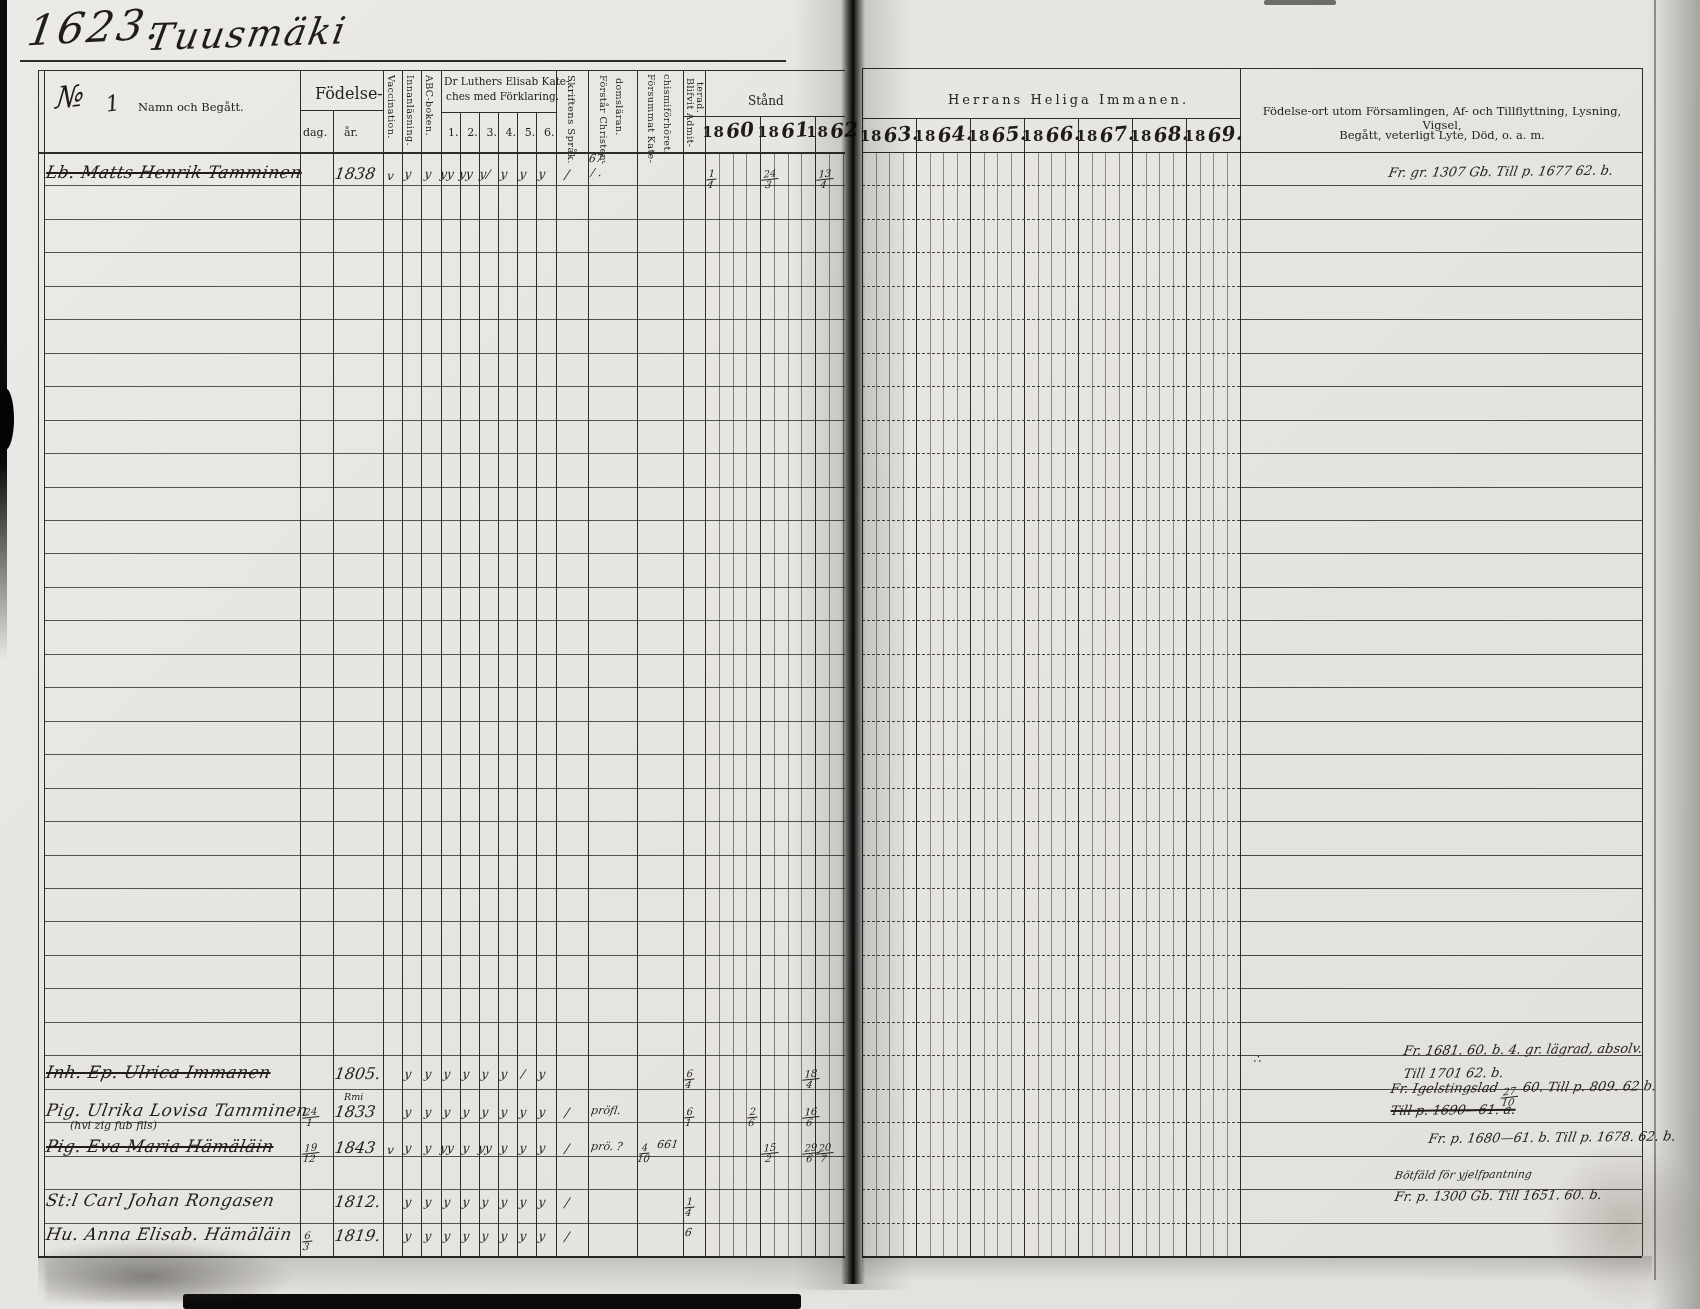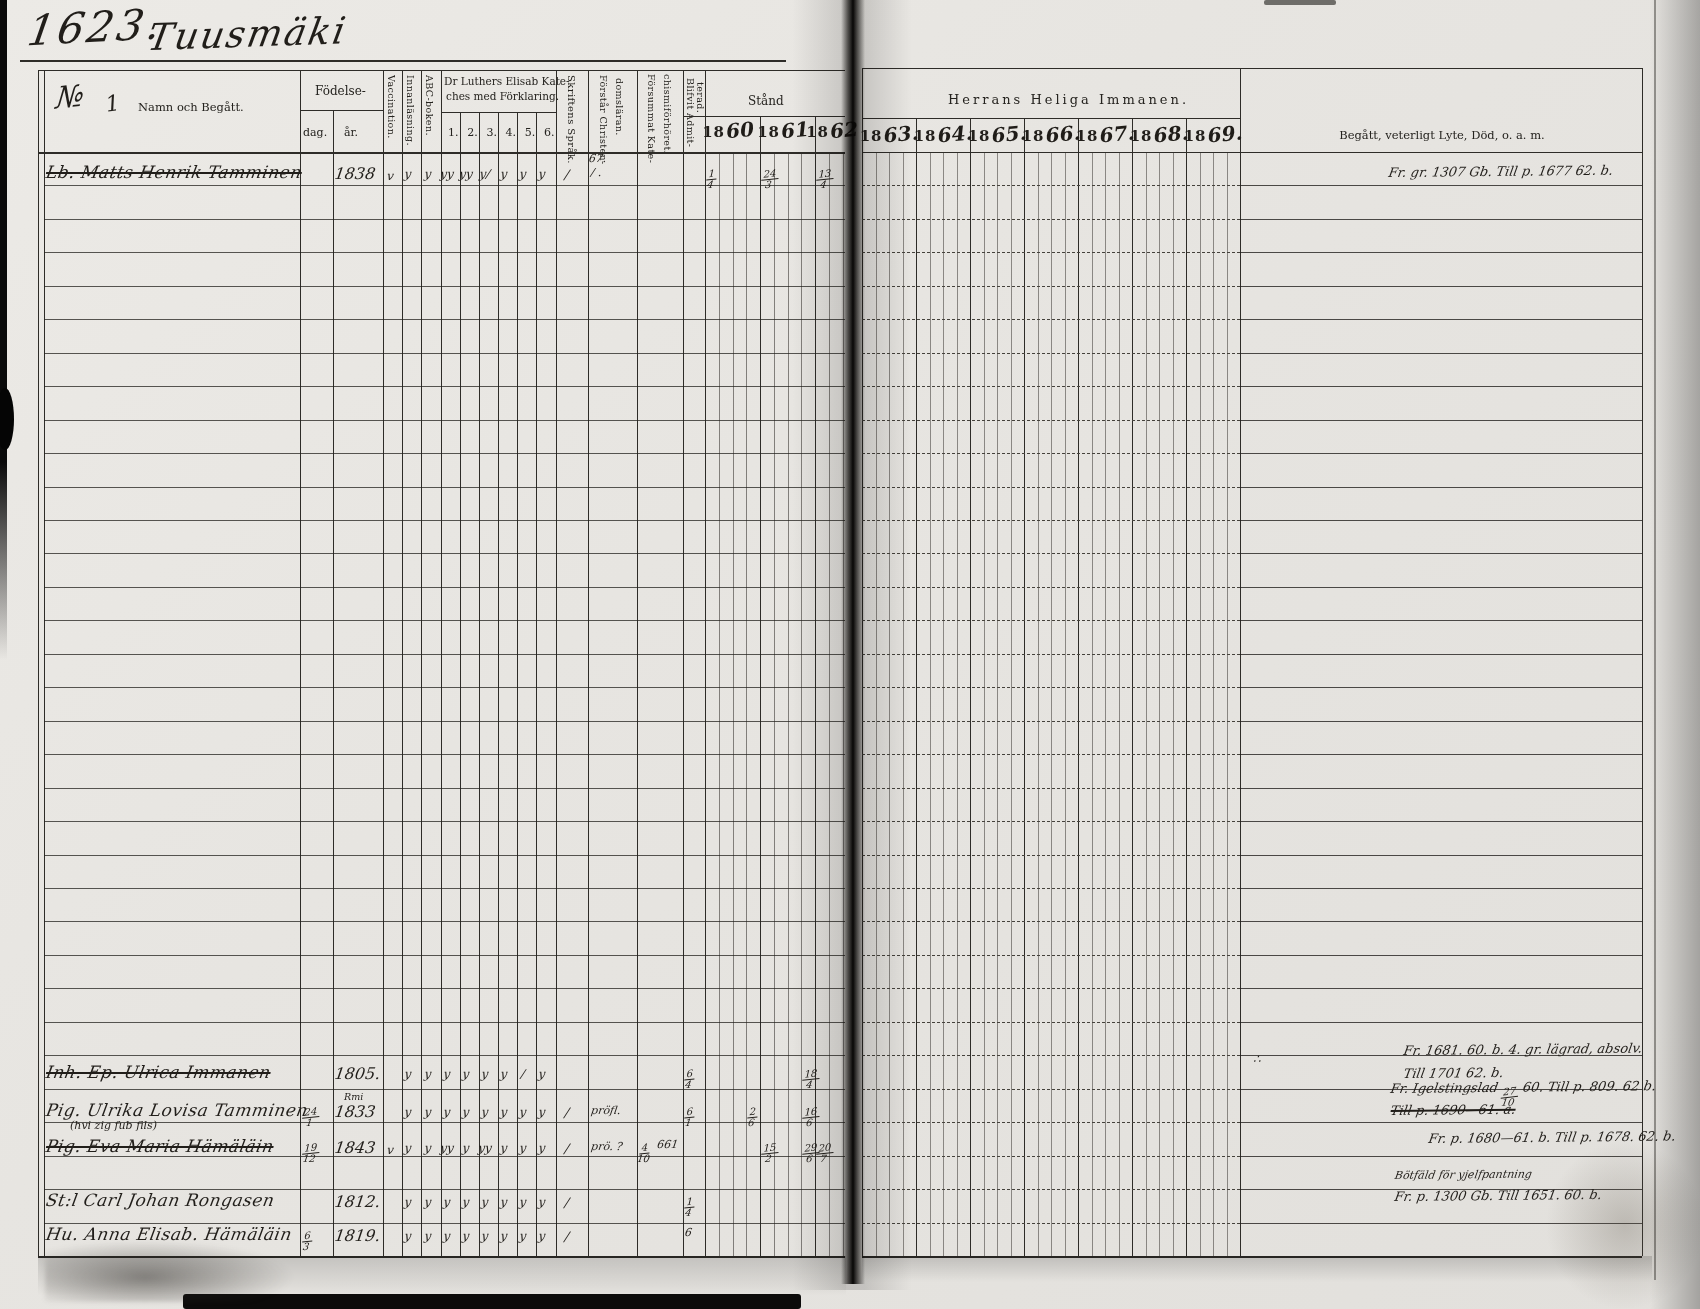--- a/index.html
+++ b/index.html
@@ -55,38 +55,39 @@
 <body>
 
 <div id="stage">
 
   <span class="hw title-num" style="left:32px;top:6px">1623.</span>
   <span class="hw title-name" style="left:152px;top:16px">Tuusmäki</span>
 
   <span class="hw" style="left:58px;top:80px;font-size:30px;transform:rotate(-6deg) skewX(-12deg)">№</span>
   <span class="hw" style="left:104px;top:92px;font-size:22px;transform:rotate(-8deg)">1</span>
   <span class="pr" style="left:138px;top:100px;font-size:11.5px">Namn och Begått.</span>
-  <span class="pr" style="left:315px;top:84px;font-size:12px">Födelse-</span>
+  <span class="pr" style="left:315px;top:84px;font-size:16px">Födelse-</span>
   <span class="pr" style="left:303px;top:126px;font-size:11px">dag.</span>
   <span class="pr" style="left:344px;top:126px;font-size:11px">år.</span>
   <span class="vert" style="left:386px;top:75px">Vaccination.</span>
   <span class="vert" style="left:405px;top:75px">Innanläsning.</span>
   <span class="vert" style="left:424px;top:75px">ABC-boken.</span>
   <span class="pr" style="left:444px;top:75px;font-size:10.5px">Dr Luthers Elisab Kate-</span>
   <span class="pr" style="left:446px;top:90px;font-size:10.5px">ches med Förklaring.</span>
   <span class="vert" style="left:566px;top:75px;font-size:10px">Skriftens Språk.</span>
   <span class="vert" style="left:598px;top:75px">Förstår Christen-</span>
   <span class="vert" style="left:614px;top:78px">domsläran.</span>
   <span class="vert" style="left:646px;top:74px">Försummat Kate-</span>
   <span class="vert" style="left:662px;top:74px">chismiförhöret.</span>
   <span class="vert" style="left:685px;top:78px">Blifvit Admit-</span>
   <span class="vert" style="left:695px;top:82px">terad.</span>
   <span class="pr" style="left:748px;top:94px;font-size:12px">Stånd</span>
 
   <span class="pr" style="left:948px;top:92px;font-size:13px;letter-spacing:3px">Herrans Heliga Immanen.</span>
+  <span class="pr" style="left:1244px;top:104px;width:396px;text-align:center;font-size:11.5px;white-space:normal">Födelse-ort utom Församlingen, Af- och Tillflyttning, Lysning, Vigsel,</span>
   <span class="pr" style="left:1244px;top:128px;width:396px;text-align:center;font-size:11.5px;white-space:normal">Begått, veterligt Lyte, Död, o. a. m.</span>
 
   <div id="dyn">
       <div class="ln" style="left: 38px; top: 70px; width: 1px; height: 1186px; background: rgb(46, 44, 40);"></div>
       <div class="ln" style="left: 44px; top: 70px; width: 1.4px; height: 1186px; background: rgb(46, 44, 40);"></div>
       <div class="ln" style="left: 300px; top: 70px; width: 1px; height: 1186px; background: rgb(46, 44, 40);"></div>
       <div class="ln" style="left: 383px; top: 70px; width: 1px; height: 1186px; background: rgb(46, 44, 40);"></div>
       <div class="ln" style="left: 402px; top: 70px; width: 1px; height: 1186px; background: rgb(46, 44, 40);"></div>
       <div class="ln" style="left: 421px; top: 70px; width: 1px; height: 1186px; background: rgb(46, 44, 40);"></div>
       <div class="ln" style="left: 441px; top: 70px; width: 1px; height: 1186px; background: rgb(46, 44, 40);"></div>

